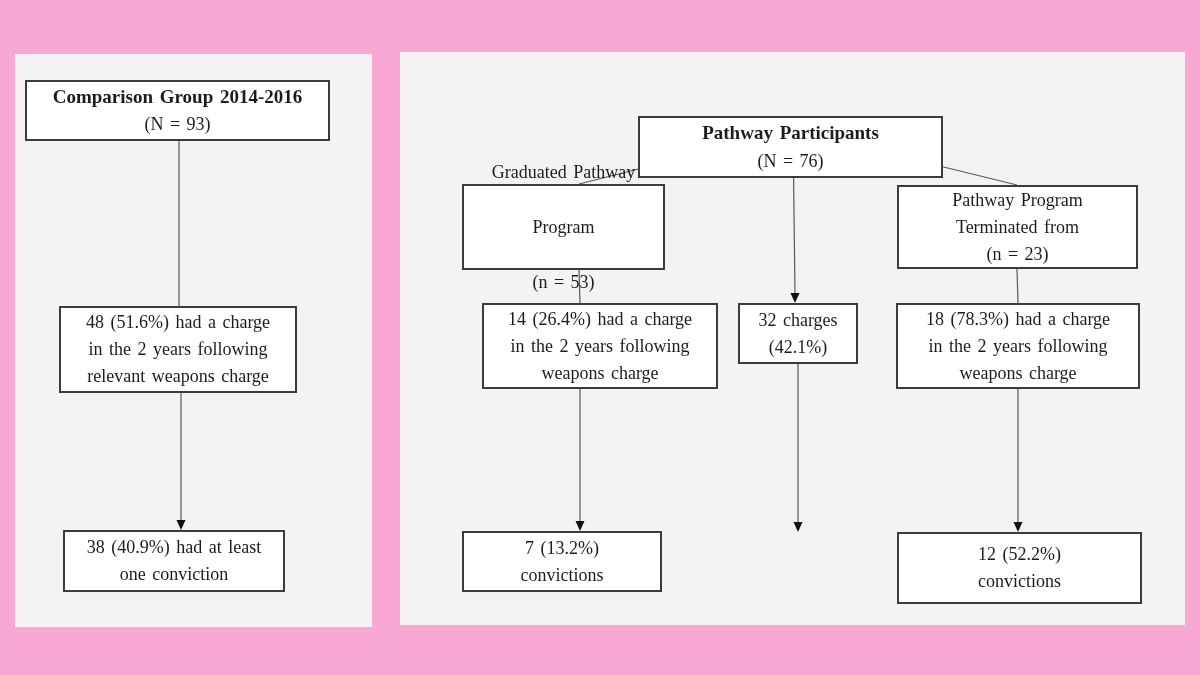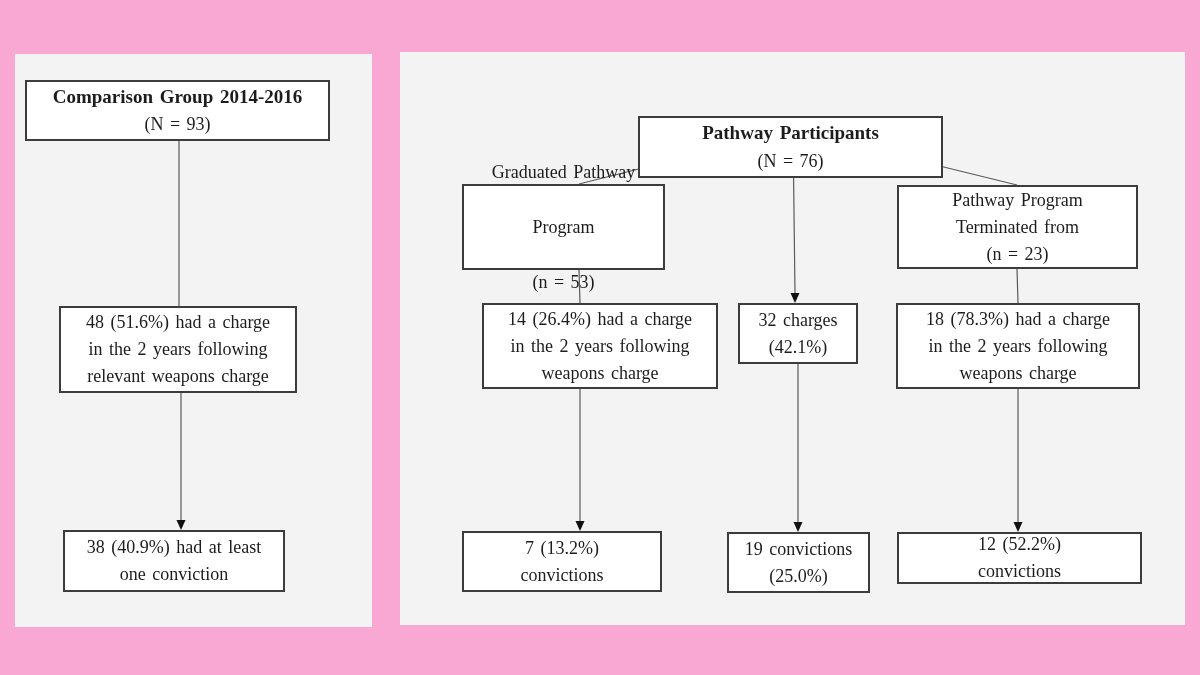--- a/index.html
+++ b/index.html
@@ -29,21 +29,21 @@
 
   
   #n-path-top{left:638px;top:68px;width:305px;height:62px;margin-top:48px;}
   #n-graduated{left:462px;top:184px;width:203px;height:86px;gap:28px;}
   #n-terminated{left:897px;top:185px;width:241px;height:84px;}
   #n-charge-grad{left:462px;top:303px;width:236px;height:86px;margin-left:20px;}
   #n-charges-mid{left:738px;top:303px;width:120px;height:61px;}
   #n-charge-term{left:896px;top:303px;width:244px;height:86px;}
   #n-conv-grad{left:462px;top:531px;width:200px;height:61px;}
   #n-conv-mid{left:727px;top:532px;width:143px;height:61px;}
-  #n-conv-term{left:897px;top:532px;width:245px;height:52px;}
+  #n-conv-term{left:897px;top:532px;width:245px;height:72px;}
 </style>
 </head>
 <body>
 
 <div class="canvas">
 
   <div class="panel" id="panel-comparison"></div>
   <div class="panel" id="panel-pathway"></div>
 
   <svg class="wires" width="1200" height="675" viewBox="0 0 1200 675">
@@ -116,23 +116,19 @@
     <div>18 (78.3%) had a charge</div>
     <div>in the 2 years following</div>
     <div>weapons charge</div>
   </div>
 
   <div class="node" id="n-conv-grad">
     <div>7 (13.2%)</div>
     <div>convictions</div>
   </div>
 
-  <div class="node" id="n-conv-mid">
-    <div>19 convictions</div>
-    <div>(25.0%)</div>
-  </div>
 
   <div class="node" id="n-conv-term">
     <div>12 (52.2%)</div>
     <div>convictions</div>
   </div>
 
 </div>
 
 </body></html>

